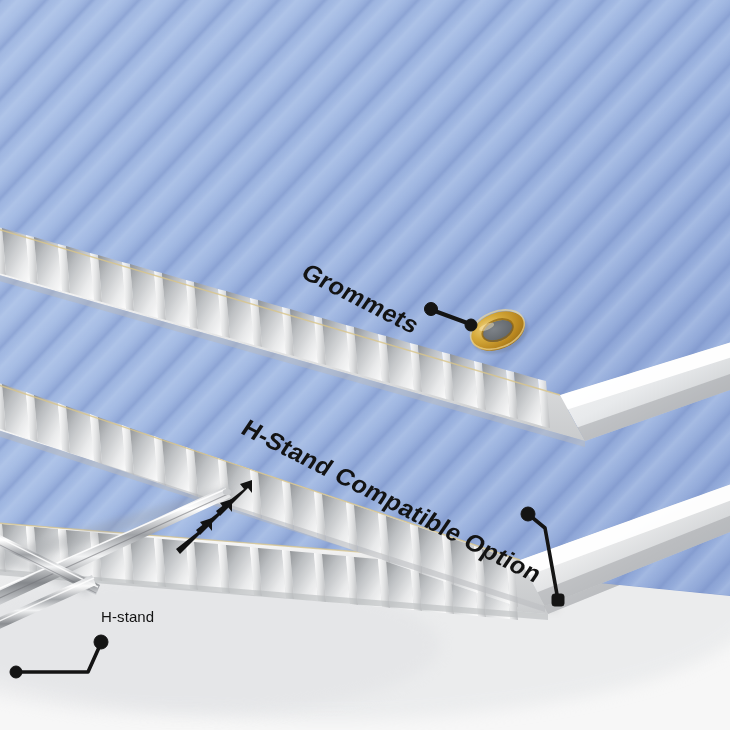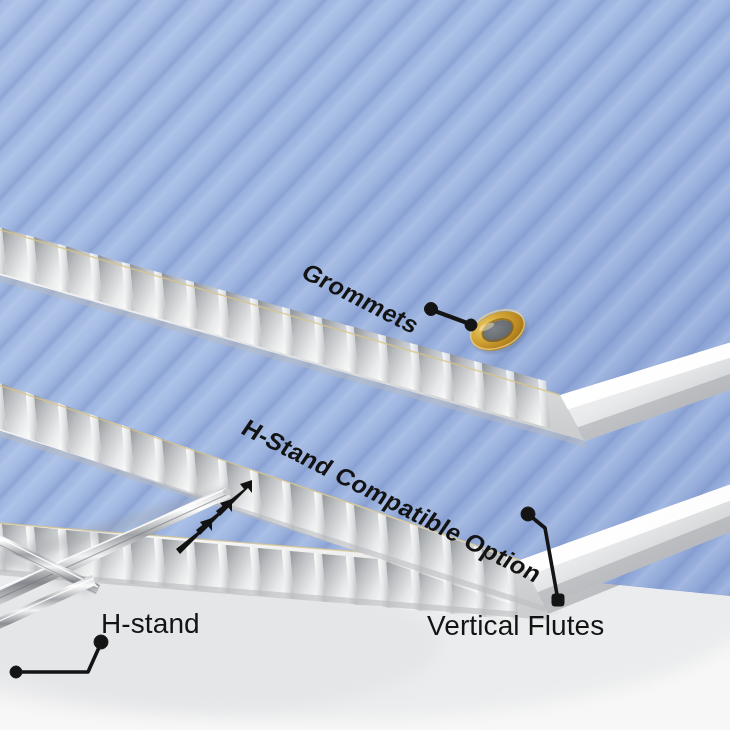--- a/index.html
+++ b/index.html
@@ -24,21 +24,21 @@
     width: 730px;
     height: 730px;
   }
   .lbl {
     position: absolute;
     color: #131313;
     white-space: nowrap;
     font-family: "Liberation Sans", sans-serif;
     font-weight: 400;
   }
-  .lbl-flat { font-size: 28px; letter-spacing: .1px; }
+  .lbl-flat { font-size: 15px; letter-spacing: .1px; }
   .lbl-persp {
     font-size: 25px;
     font-weight: 600;
     letter-spacing: .2px;
     transform-origin: 0 0;
   }
   #lbl-grommets {
     left: 312px; top: 258px;
     transform: rotate(27deg) skewX(-7deg) scaleY(.97);
   }
@@ -402,15 +402,14 @@
     </g>
 
   </svg>
 
   <div class="lbl lbl-persp" id="lbl-grommets">Grommets</div>
 
   <div class="lbl lbl-persp" id="lbl-hstand-option">H-Stand Compatible Option</div>
 
   <div class="lbl lbl-flat" id="lbl-hstand">H-stand</div>
 
-  <div class="lbl lbl-flat" id="lbl-vertical-flutes">Vertical Flutes</div>
 
 </div>
 
 </body></html>

